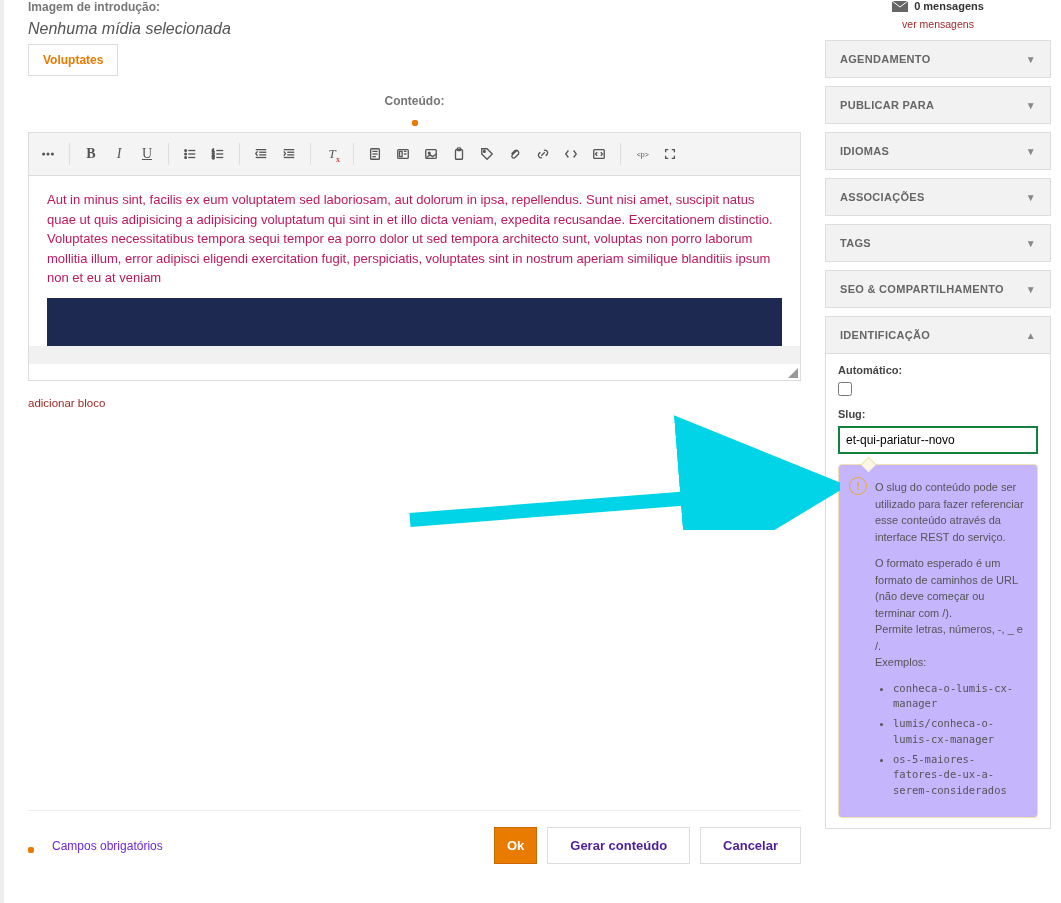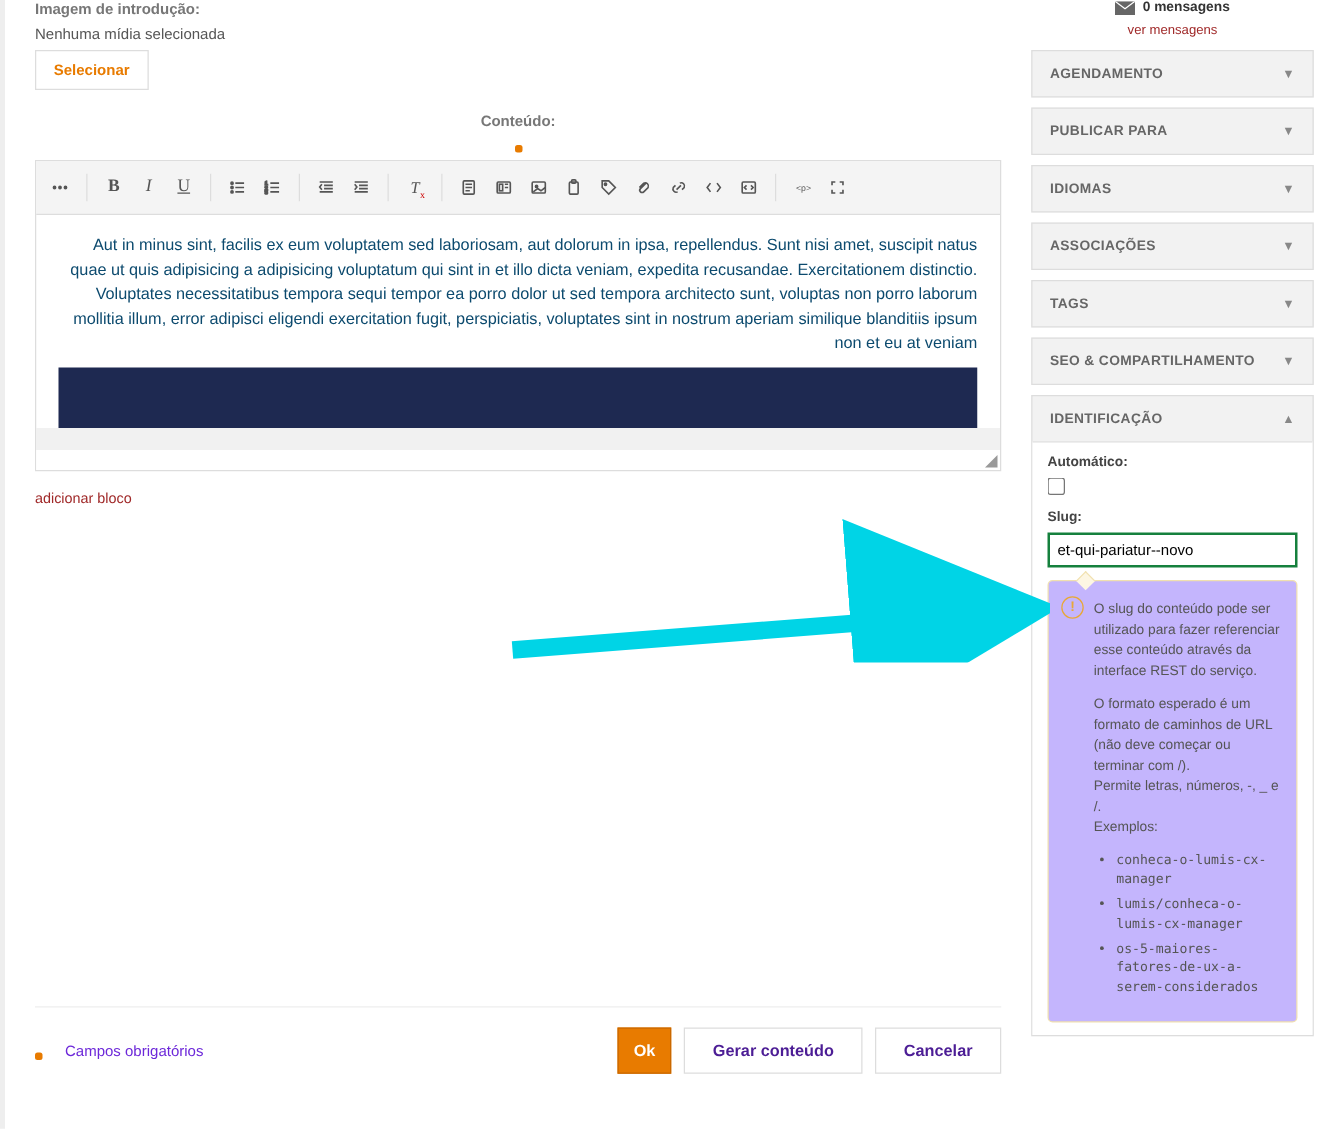--- a/index.html
+++ b/index.html
@@ -3,38 +3,38 @@
 <meta charset="utf-8">
 <style>
 * { box-sizing: border-box; margin: 0; padding: 0; }
 body { font-family: Arial, sans-serif; font-size: 12px; color: #333; background: #fff; width: 1061px; }
 .container { display: flex; padding: 0 10px 10px 28px; gap: 24px; position: relative; }
 .main { flex: 1; min-width: 0; }
 .sidebar { width: 226px; flex-shrink: 0; }
 
 .field-label { color: #777; font-size: 12px; margin-bottom: 6px; font-weight: bold; }
 .field-group { margin-bottom: 18px; }
-.help-text { color: #555; margin-bottom: 6px; font-size: 12px; }
+.help-text { font-style: italic; color: #555; margin-bottom: 6px; font-size: 16px; }
 .btn-select { border: 1px solid #ddd; background: #fff; color: #e87b00; padding: 8px 14px; font-size: 12px; cursor: pointer; font-weight:600; }
 
 .label-row { display: flex; align-items: center; gap: 6px; margin-bottom: 6px; flex-direction: column; }
 .required-dot { width: 6px; height: 6px; background: #e87b00; border-radius: 2px; display: inline-block; }
 
 .editor-wrap { border: 1px solid #ddd; position: relative; }
 .toolbar { background: #f4f4f4; border-bottom: 1px solid #ddd; padding: 8px 6px; display: flex; align-items: center; gap: 2px; }
 .tb-btn { width: 26px; height: 26px; display: inline-flex; align-items: center; justify-content: center; cursor: pointer; border-radius: 2px; color: #555; }
 .tb-btn svg { width: 14px; height: 14px; stroke: currentColor; fill: none; stroke-width: 1.5; }
 .tb-sep { width: 1px; height: 22px; background: #ddd; margin: 0 6px; }
 .tb-btn.bold { font-weight: bold; font-family: Georgia, serif; font-size: 14px; }
 .tb-btn.italic { font-style: italic; font-family: Georgia, serif; font-size: 14px; }
 .tb-btn.underline { text-decoration: underline; font-family: Georgia, serif; font-size: 14px; }
 .tb-btn.clearfmt { font-style: italic; font-family: Georgia, serif; font-size: 13px; position:relative; }
 .tb-btn.clearfmt::after { content:"x"; color:#c00; font-size:8px; position:absolute; bottom:3px; right:5px; font-style:normal; }
 
-.editor-body { padding: 14px 18px 0 18px; height: 170px; overflow-y: scroll; font-size: 13px; color: #0c4a6e; line-height: 1.5; text-align: right; }
+.editor-body { padding: 14px 18px 0 18px; height: 170px; overflow-y: scroll; font-size: 13px; color: #be185d; line-height: 1.5; }
 .editor-body p { margin-bottom: 10px; }
 .dark-bar { background: #1e2951; height: 56px; margin-top: 8px; }
 .editor-hscroll { height: 18px; background:#f1f1f1; overflow-x:scroll; }
 .editor-hscroll > div { width: 860px; height:1px; }
 .editor-resize { height: 16px; position: relative; background:#fff; }
 .editor-resize::after { content:""; position:absolute; right:2px; bottom:2px; width:0; height:0; border-style:solid; border-width:0 0 10px 10px; border-color:transparent transparent #999 transparent; }
 
 .add-block { color: #a02929; font-size: 11.5px; margin-top: 16px; cursor: pointer; display:inline-block; }
 
 .footer { display:flex; align-items:center; justify-content:space-between; border-top:1px solid #eee; padding-top: 16px; margin-top: 400px; padding-bottom: 20px; }
@@ -71,21 +71,21 @@
 <body>
 
 <div class="left-edge"></div>
 
 <div class="container">
   <div class="main">
 
     <div class="field-group">
       <div class="field-label">Imagem de introdução:</div>
       <div class="help-text">Nenhuma mídia selecionada</div>
-      <button class="btn-select">Selecionar</button>
+      <button class="btn-select">Voluptates</button>
     </div>
 
     <div class="field-group">
       <div class="label-row">
         <span class="field-label">Conteúdo:</span>
         <span class="required-dot"></span>
       </div>
       <div class="editor-wrap">
         <div class="toolbar">
           <span class="tb-btn">

